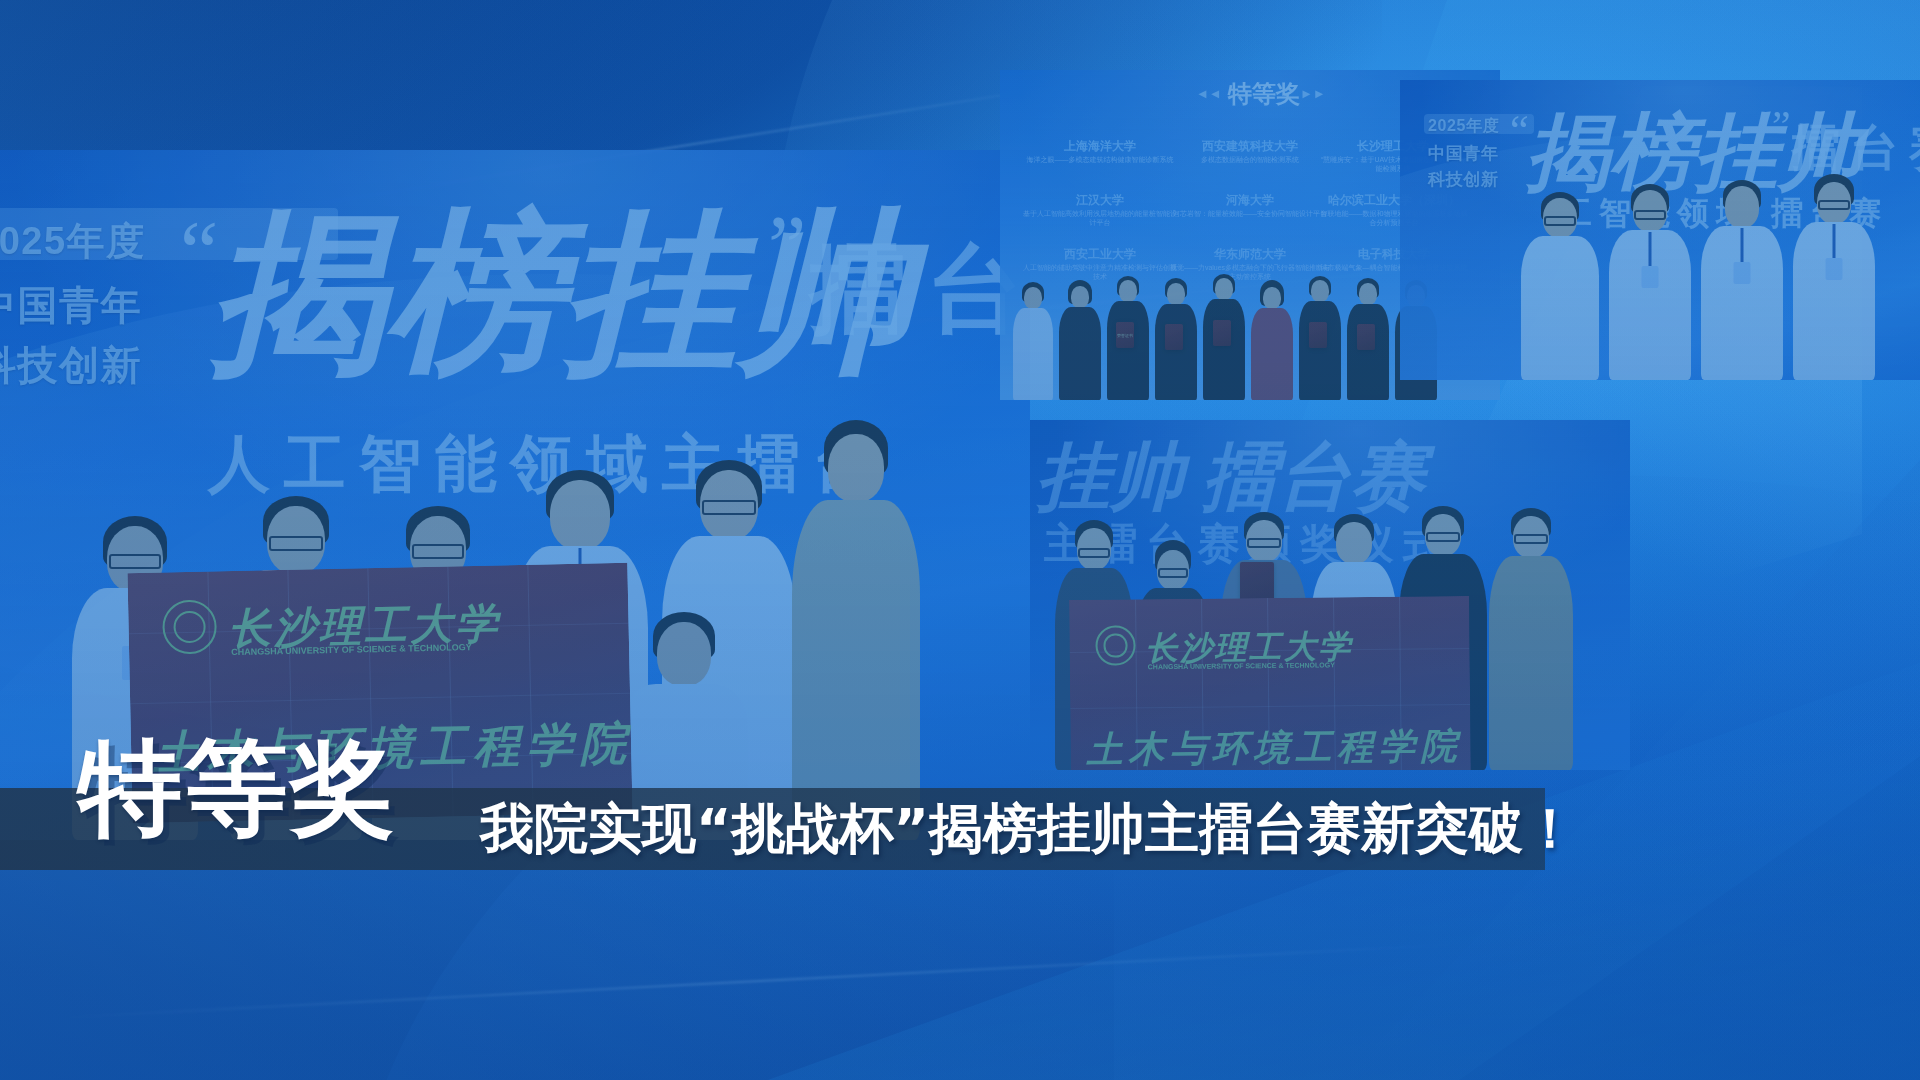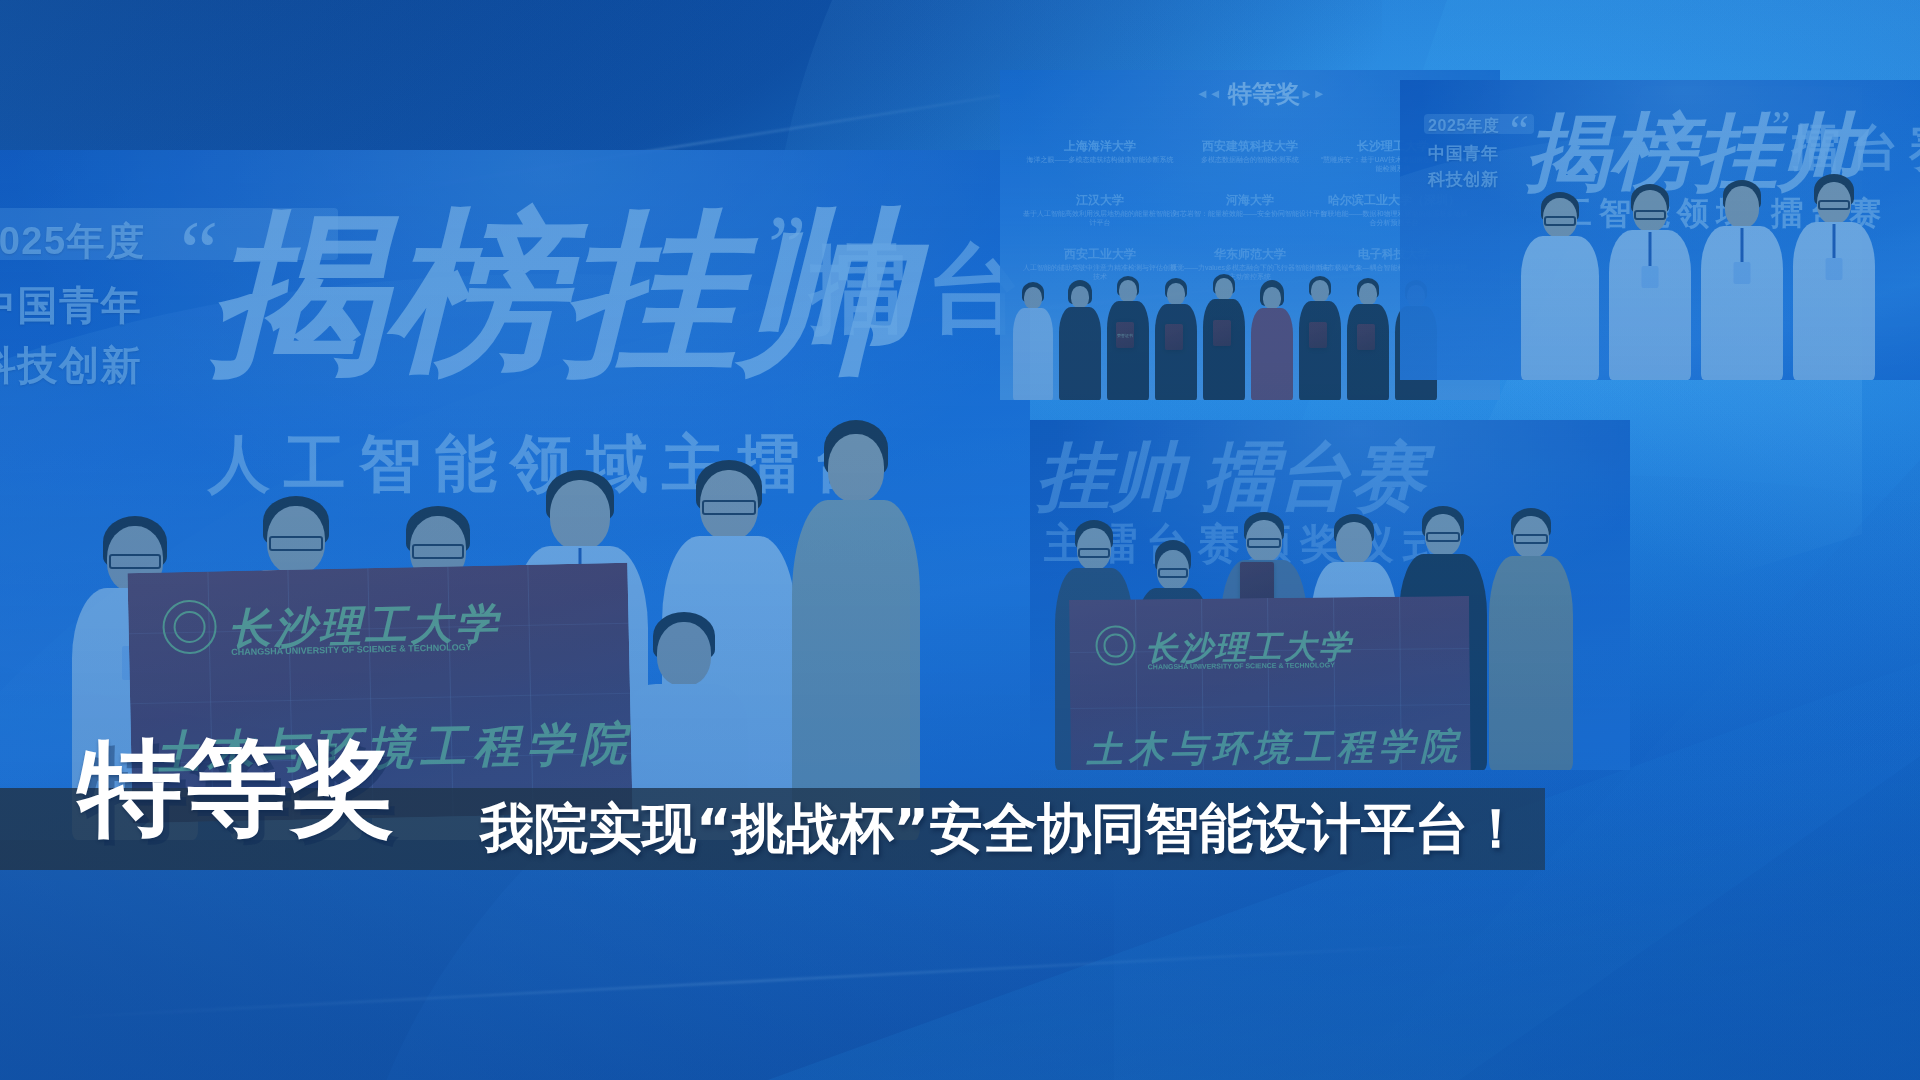--- a/index.html
+++ b/index.html
@@ -445,15 +445,15 @@
 
       <div class="tint"></div>
         <div class="tint2"></div>
     </div>
   </div>
 
   <div style="position:absolute;inset:0;background:linear-gradient(180deg, rgba(10,70,155,.10) 0%, rgba(12,86,180,.04) 38%, rgba(14,92,190,.18) 72%, rgba(12,80,170,.34) 100%);pointer-events:none"></div>
 
   <div id="caption"></div>
   <div id="headline">特等奖</div>
-  <div id="subhead">我院实现“挑战杯”安全协同智能设计平台！</div>
+  <div id="subhead">我院实现“挑战杯”揭榜挂帅主擂台赛新突破！</div>
 
 </div>
 
 </body></html>

